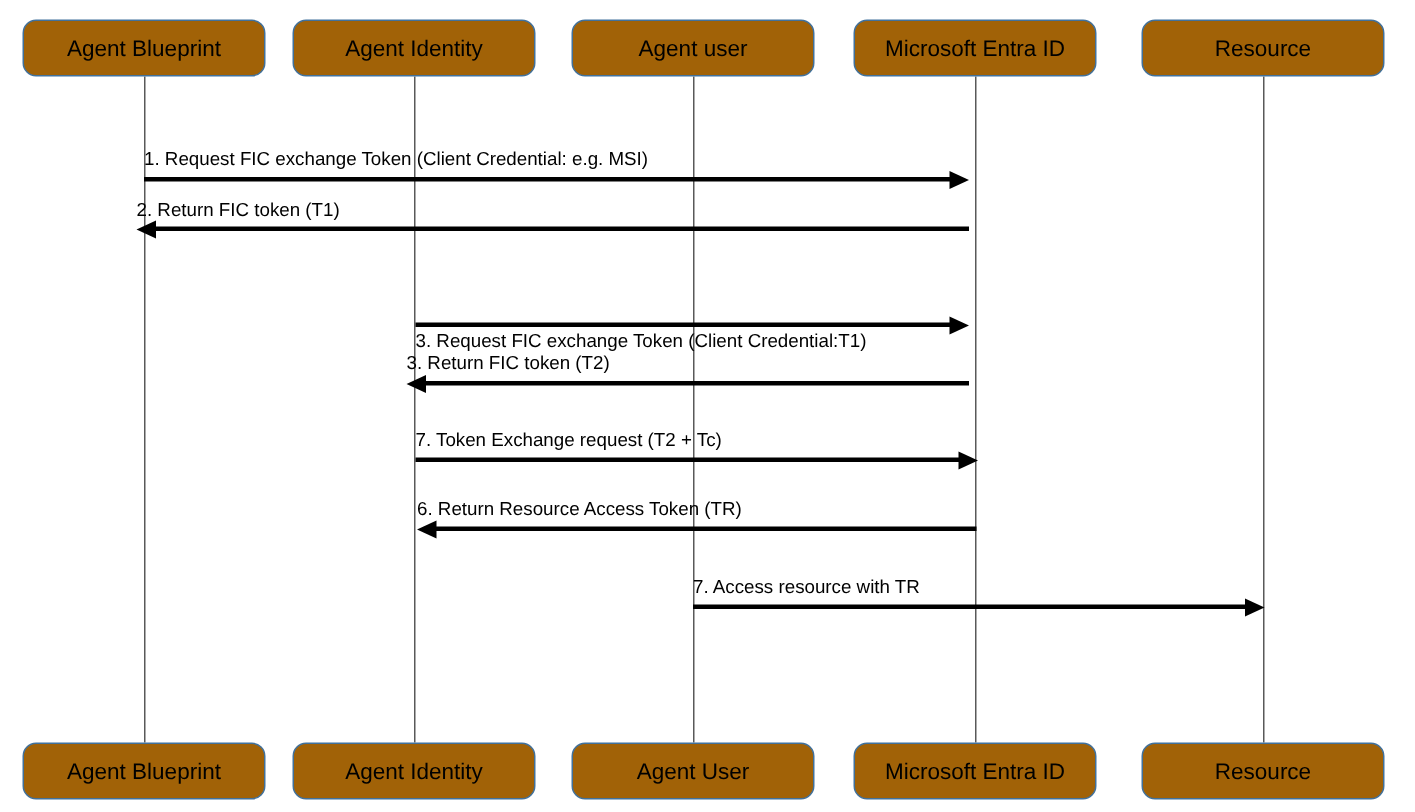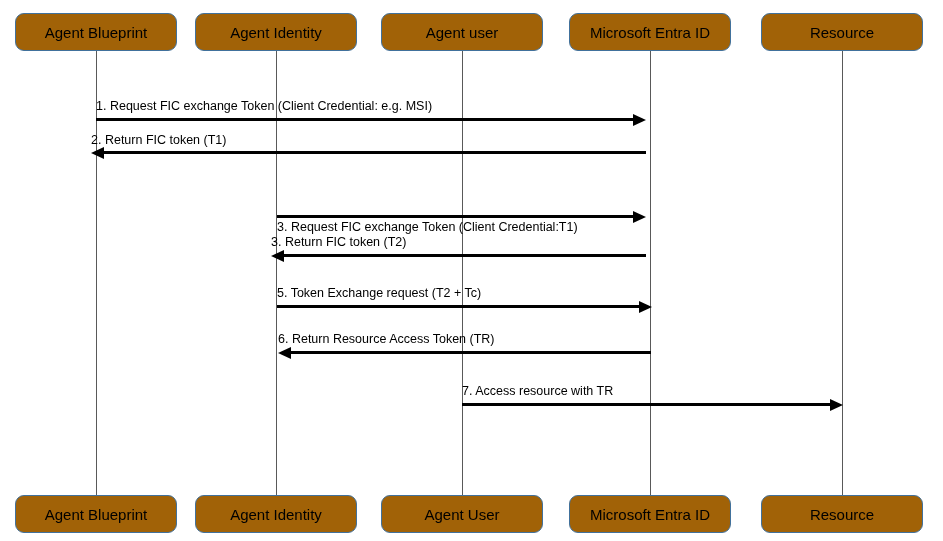--- a/index.html
+++ b/index.html
@@ -106,21 +106,21 @@
       <div class="message-label" style="left: 277px; width: 369px; top: 195px; margin-top: 24px;">3. Request FIC exchange Token (Client Credential:T1)</div>
       <div class="message-line" style="top: 215px; width: 358px; left: 277px;"></div>
       <div class="arrowhead arrowhead-right" style="top: 210.5px; left: 633px;"></div>
     </div>
     <div class="message">
       <div class="message-label" style="left: 271px; width: 375px; top: 234px;">3. Return FIC token (T2)</div>
       <div class="message-line" style="top: 254px; width: 364px; left: 282px;"></div>
       <div class="arrowhead arrowhead-left" style="top: 249.5px; left: 271px;"></div>
     </div>
     <div class="message">
-      <div class="message-label" style="left: 277px; width: 375px; top: 285px;">5. Token Exchange request (T2 + Tc)</div>
+      <div class="message-label" style="left: 277px; width: 375px; top: 285px;">7. Token Exchange request (T2 + Tc)</div>
       <div class="message-line" style="top: 305px; width: 364px; left: 277px;"></div>
       <div class="arrowhead arrowhead-right" style="top: 300.5px; left: 639px;"></div>
     </div>
     <div class="message">
       <div class="message-label" style="left: 278px; width: 305px; top: 331px;">6. Return Resource Access Token (TR)</div>
       <div class="message-line" style="top: 351px; width: 362px; left: 289px;"></div>
       <div class="arrowhead arrowhead-left" style="top: 346.5px; left: 278px;"></div>
     </div>
     <div class="message">
       <div class="message-label" style="left: 462px; width: 362px; top: 383px;">7. Access resource with TR</div>

